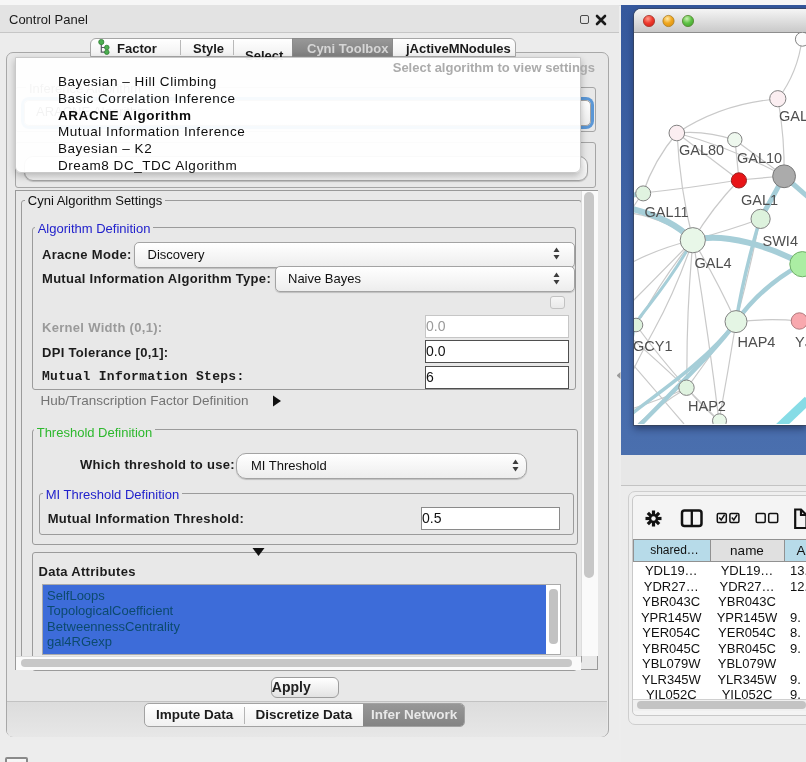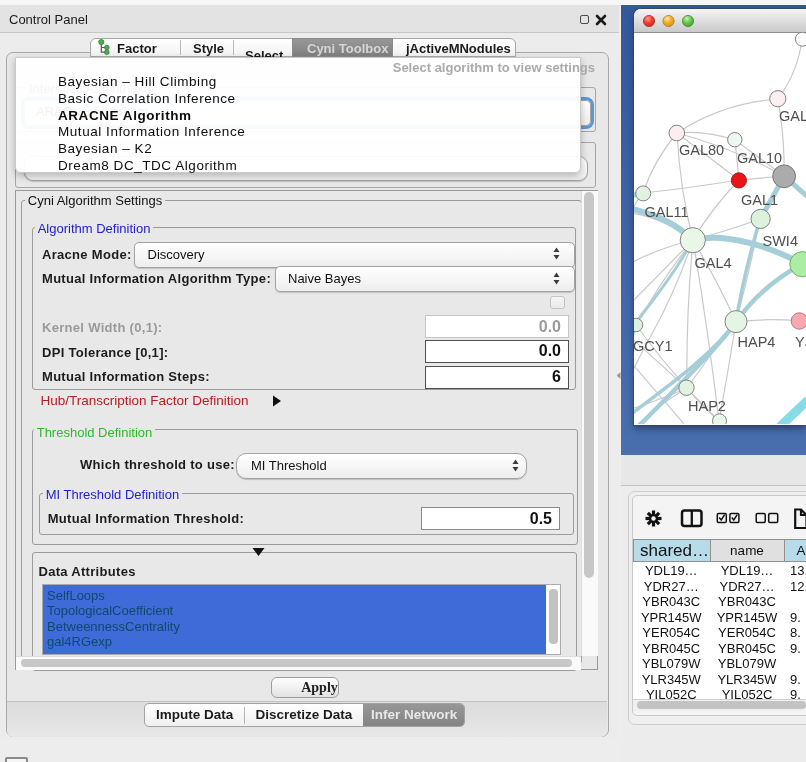--- a/index.html
+++ b/index.html
@@ -7,22 +7,22 @@
         font-family:"Liberation Sans",sans-serif;background:#ededed;}
   .abs{position:absolute;}
   .lbl{font-size:13px;font-weight:700;color:#1c1c1c;white-space:nowrap;letter-spacing:0.3px;}
   .combo{position:absolute;border:1px solid #a3a3a3;border-radius:5px;
          background:linear-gradient(#ffffff,#f7f7f7 45%,#ededed);
          box-shadow:0 1px 1px rgba(0,0,0,0.18);}
   .combotext{position:absolute;font-size:13px;color:#111;white-space:nowrap;}
   .updown{position:absolute;width:9px;color:#444;}
   .grp{position:absolute;border:1px solid #9b9b9b;border-radius:3px;}
   .grplbl{position:absolute;font-size:13px;background:#e8e8e8;padding:0 3px;white-space:nowrap;}
-  .fld{position:absolute;background:#fff;font-size:16px;color:#111;
-       text-align:right;white-space:nowrap;font-weight:bold;}
+  .fld{position:absolute;background:#fff;font-size:14px;color:#111;
+       text-align:left;white-space:nowrap;}
 </style>
 </head>
 <body>
 <div id="root">
 
   <div class="abs" style="left:0;top:0;width:806px;height:5px;background:#f6f6f6;border-bottom:1px solid #e0e0e0;"></div>
 
   <div class="abs" style="left:0;top:5px;width:619px;height:735px;background:#ececec;"></div>
   <div class="abs" style="left:0;top:5px;width:619px;height:27px;background:#e3e3e3;border-bottom:1px solid #c6c6c6;"></div>
   <div class="abs" style="left:9px;top:12px;font-size:13px;color:#1a1a1a;">Control Panel</div>
@@ -90,25 +90,25 @@
   <div class="abs" style="left:550px;top:296px;width:13px;height:11px;border:1px solid #c2c2c2;border-radius:3px;background:linear-gradient(#f6f6f6,#e9e9e9);"></div>
 
   <div class="lbl" style="position:absolute;left:42px;top:320px;color:#9a9a9a;">Kernel Width (0,1):</div>
   <div class="fld" style="left:425px;top:315px;width:144px;height:23px;border:1px solid #c6c6c6;box-sizing:border-box;
        color:#9a9a9a;line-height:21px;padding-right:7px;">0.0</div>
 
   <div class="lbl" style="position:absolute;left:42px;top:344.5px;">DPI Tolerance [0,1]:</div>
   <div class="fld" style="left:425px;top:340px;width:144px;height:23px;border:1.5px solid #4f4f4f;box-sizing:border-box;
        line-height:20px;padding-right:7px;">0.0</div>
 
-  <div class="lbl" style="position:absolute;left:42px;top:369px;">Mutual Information Steps:</div>
+  <div class="lbl" style="position:absolute;left:42px;top:369px;font-family:Liberation Mono, monospace;">Mutual Information Steps:</div>
   <div class="fld" style="left:425px;top:365.5px;width:144px;height:23px;border:1.5px solid #4f4f4f;box-sizing:border-box;
        line-height:20px;padding-right:7px;">6</div>
 
-  <div class="abs" style="left:40.5px;top:393px;font-size:13.5px;color:#b91c1c;">Hub/Transcription Factor Definition</div>
+  <div class="abs" style="left:40.5px;top:393px;font-size:13.5px;color:#737373;">Hub/Transcription Factor Definition</div>
   <svg class="abs" style="left:272px;top:394.5px" width="10" height="12" viewBox="0 0 10 12">
     <path d="M1 0.5 L9 6 L1 11.5 Z" fill="#111"></path>
   </svg>
 
   <div class="grp" style="left:32px;top:428.5px;width:544px;height:114px;"></div>
   <div class="grplbl" style="left:33.7px;top:424.5px;color:#2db82d;">Threshold Definition</div>
 
   <div class="lbl" style="position:absolute;left:80px;top:457px;">Which threshold to use:</div>
   <div class="combo" style="left:236px;top:453px;width:289px;height:24px;border-radius:10px;"></div>
   <div class="combotext" style="left:251px;top:458px;">MI Threshold</div>
@@ -137,21 +137,21 @@
 gal4RGexp</div>
   <div class="abs" style="left:549px;top:589px;width:8.5px;height:55px;background:#c2c2c2;border-radius:4px;"></div>
 
   <div class="abs" style="left:581px;top:190.5px;width:16px;height:465px;background:#fafafa;border-left:1px solid #ddd;"></div>
   <div class="abs" style="left:584px;top:192px;width:9.5px;height:386px;background:#c7c7c7;border-radius:5px;"></div>
 
   <div class="abs" style="left:15.5px;top:655.5px;width:565.5px;height:13.5px;background:#fafafa;border-top:1px solid #ddd;"></div>
   <div class="abs" style="left:20.5px;top:659.3px;width:551.5px;height:7.5px;background:#c7c7c7;border-radius:4px;"></div>
 
   <div class="abs" style="left:270.8px;top:676.5px;width:66px;height:19px;border:1px solid #9d9d9d;border-radius:6px;
-       background:linear-gradient(#ffffff,#eee 60%,#e2e2e2);text-align:right;font-family:Liberation Serif, serif;">
+       background:linear-gradient(#ffffff,#eee 60%,#e2e2e2);text-align:left;">
     <span style="font-size:14px;font-weight:600;color:#222;line-height:19px;">Apply</span>
   </div>
 
   <div class="abs" style="left:7px;top:700.5px;width:600px;height:35px;background:linear-gradient(#dcdcdc,#e7e7e7);border-top:1px solid #c2c2c2;border-radius:0 0 6px 6px;"></div>
   <div class="abs" style="left:144px;top:703px;width:321px;height:23.5px;border:1px solid #a2a2a2;border-radius:5px;
        background:linear-gradient(#ffffff,#f0f0f0);box-sizing:border-box;overflow:hidden;">
     <div style="position:absolute;left:0;top:0;width:99.3px;height:100%;text-align:center;
          font-size:13.5px;font-weight:600;color:#1c1c1c;line-height:22px;">Impute Data</div>
     <div style="position:absolute;left:99.3px;top:3px;width:1px;height:17px;background:#b5b5b5;"></div>
     <div style="position:absolute;left:100.3px;top:0;width:117px;height:100%;text-align:center;
@@ -322,21 +322,21 @@
     <g stroke="#111" fill="none" stroke-width="1.5">
       <rect x="111.2" y="5.6" width="9" height="8.8" rx="1.2"></rect>
       <rect x="123.7" y="5.6" width="9" height="8.8" rx="1.2"></rect>
     </g>
 
     <path d="M150.2 1.5 L156 1.5 L161.5 7 L161.5 20 L150.2 20 Z M156 1.5 L156 7 L161.5 7" fill="none" stroke="#111" stroke-width="2.2"></path>
   </svg>
 
   <div class="abs" style="left:633px;top:539px;width:173px;height:160px;background:#fff;overflow:hidden;">
     <div style="position:absolute;left:0;top:0;width:82px;height:23px;background:#b7dbe9;border:1px solid #919191;border-right:none;box-sizing:border-box;
-         text-align:center;font-size:17px;color:#111;line-height:21px;">shared…</div>
+         text-align:center;font-size:12px;color:#111;line-height:21px;">shared…</div>
     <div style="position:absolute;left:76.5px;top:0;width:75px;height:23px;background:#e0e0e0;border:1px solid #919191;box-sizing:border-box;
          text-align:center;font-size:13.5px;color:#111;line-height:21px;">name</div>
     <div style="position:absolute;left:151.5px;top:0;width:40px;height:23px;background:#b7dbe9;border:1px solid #919191;border-left:none;box-sizing:border-box;
          font-size:13.5px;color:#111;line-height:21px;padding-left:12px;">A</div>
     <div style="position:absolute;left:0;top:24.2px;width:76.5px;text-align:center;font-size:13px;color:#111;line-height:15.5px;white-space:pre;">YDL19…
 YDR27…
 YBR043C
 YPR145W
 YER054C
 YBR045C

